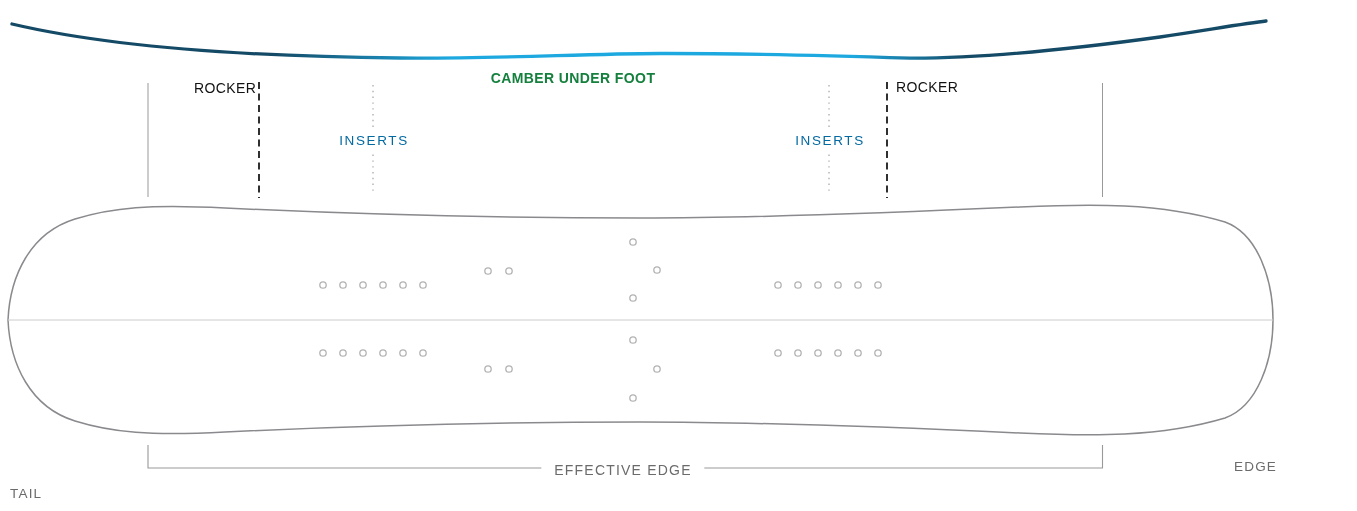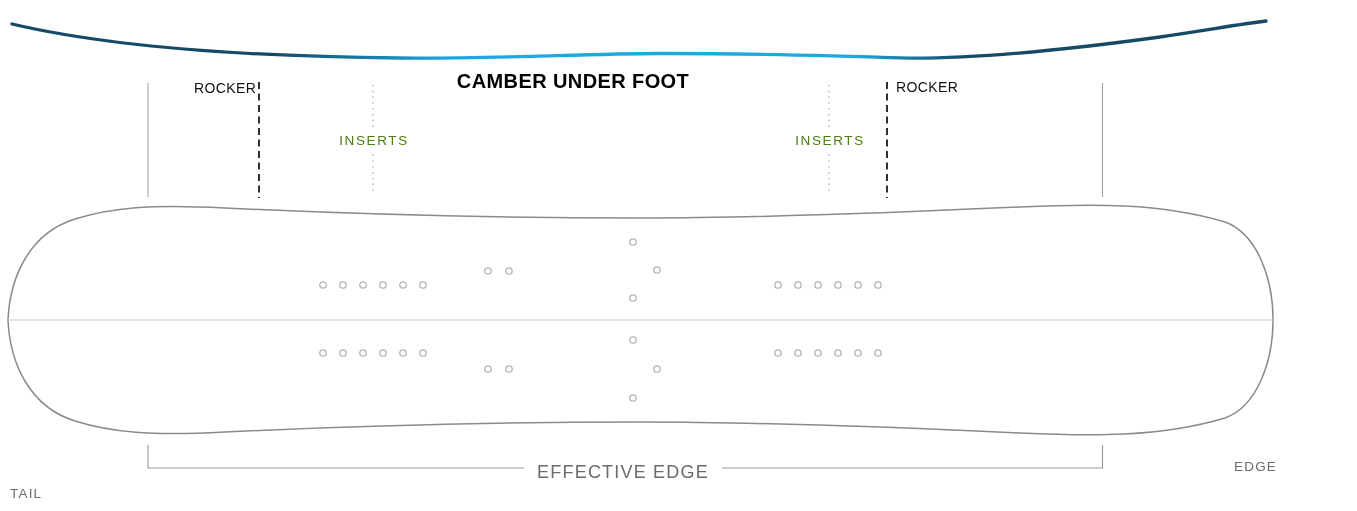--- a/index.html
+++ b/index.html
@@ -9,33 +9,33 @@
     background:#ffffff;
     font-family:"Liberation Sans", sans-serif;
     overflow:hidden;
   }
   .stage svg{position:absolute;left:0;top:0;}
   .lbl{position:absolute;white-space:nowrap;line-height:1;}
   .lbl-rocker{
     font-size:14px;font-weight:normal;color:#111111;letter-spacing:.4px;
   }
   .lbl-camber{
-    font-size:20px;font-weight:bold;color:#000000;letter-spacing:.4px;
+    font-size:14px;font-weight:bold;color:#15803d;letter-spacing:.4px;
     transform:translateX(-50%);
   }
   .lbl-inserts{
-    font-size:13.5px;color:#4d7c0f;letter-spacing:1.6px;
+    font-size:13.5px;color:#0369a1;letter-spacing:1.6px;
     background:#ffffff;padding:3px 2px;
     transform:translateX(-50%);
   }
   .lbl-gray{
     font-size:13.5px;color:#6b6b6b;letter-spacing:1.2px;
   }
   .lbl-edge{
-    font-size:18px;color:#6b6b6b;letter-spacing:1.2px;
+    font-size:14px;color:#6b6b6b;letter-spacing:1.2px;
     background:#ffffff;padding:2px 13px;
     transform:translateX(-50%);
   }
 </style>
 </head>
 <body>
 
 <div class="stage">
 
   <svg width="1357" height="511" viewBox="0 0 1357 511">

